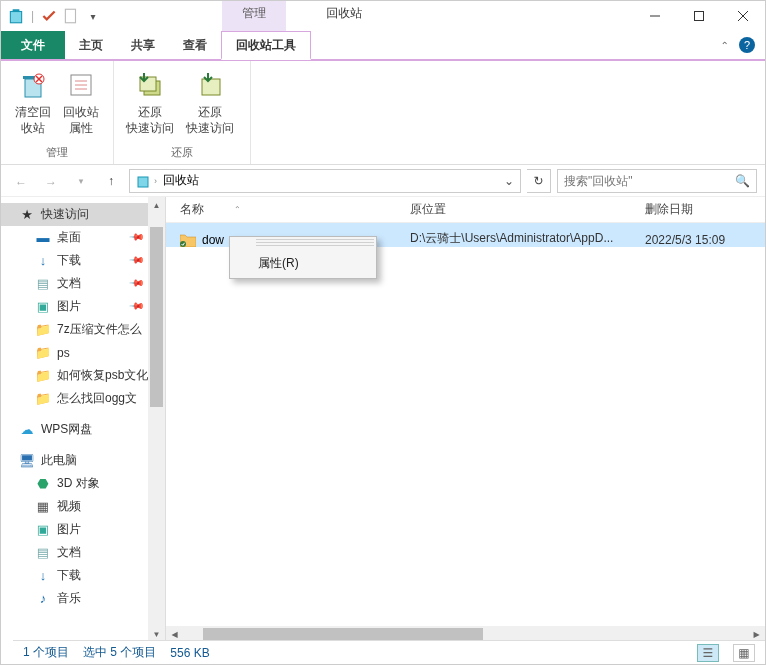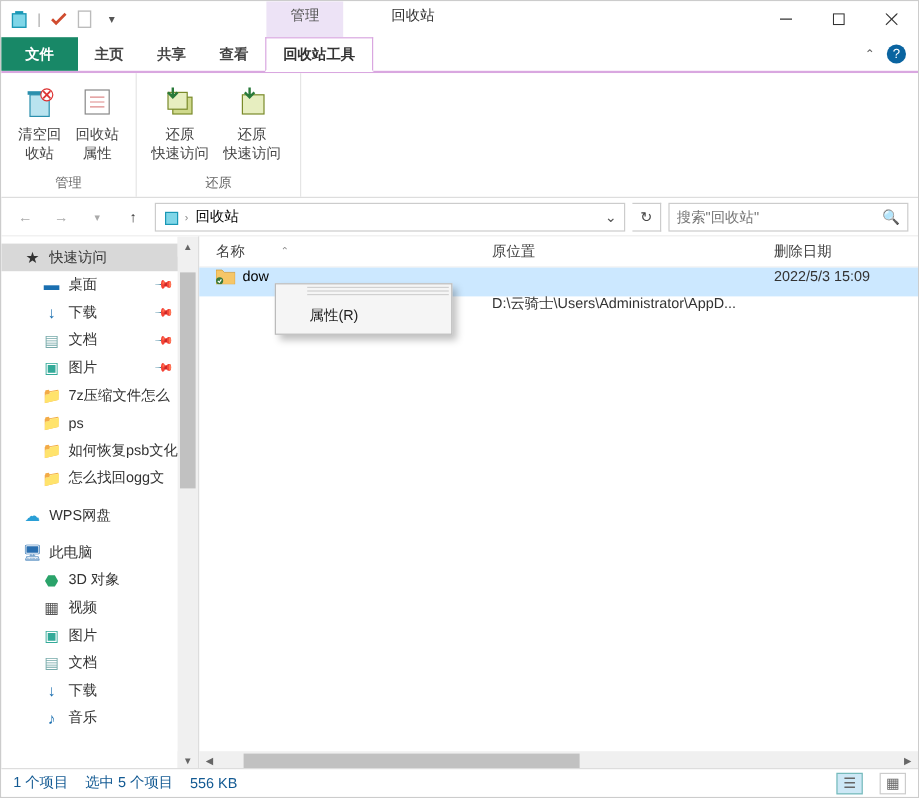--- a/index.html
+++ b/index.html
@@ -65,40 +65,40 @@
 .side-gap { height: 8px; }
 
 .content { flex: 1; display: flex; flex-direction: column; position: relative; }
 .col-headers { height: 26px; display: flex; align-items: center; border-bottom: 1px solid #eee; color: #444; }
 .col-headers .col { padding-left: 14px; display: flex; align-items: center; gap: 30px; }
 .col-headers .sort-ind { font-size: 8px; color: #888; }
 .col.name { width: 230px; }
 .col.loc { width: 235px; }
 .col.date { flex: 1; }
 
-.file-row { height: 24px; display: flex; align-items: flex-start; background: #cce8ff; }
+.file-row { height: 24px; display: flex; align-items: flex-end; background: #cce8ff; }
 .file-row .cell { padding-left: 14px; overflow: hidden; text-overflow: ellipsis; white-space: nowrap; }
 .file-row .cell.name { width: 230px; display: flex; align-items: center; gap: 6px; }
 .file-row .cell.loc { width: 235px; color: #333; margin-top: 22px; }
 .file-row .cell.date { flex: 1; color: #333; }
 .folder-ico { width: 16px; height: 14px; display: inline-block; position: relative; }
 .folder-ico svg { width: 16px; height: 14px; }
 
 .h-scroll { position: absolute; bottom: 0; left: 0; right: 0; height: 17px; background: #f0f0f0; display: flex; align-items: center; }
 .h-scroll .thumb { height: 13px; background: #c1c1c1; width: 280px; margin-left: 20px; }
 .h-scroll .arrow { width: 17px; height: 17px; display: flex; align-items: center; justify-content: center; font-size: 8px; color: #666; }
 
 
 .context-menu { position: absolute; left: 228px; top: 235px; width: 148px; background: #f5f5f5; border: 1px solid #bbb; box-shadow: 4px 4px 6px rgba(0,0,0,.25); z-index: 10; }
 .context-menu .item { height: 30px; display: flex; align-items: center; padding-left: 28px; color: #222; }
 .context-menu .item.highlight { outline: 2px solid #b00; outline-offset: -3px; }
 .context-menu .divider { height: 1px; background: #d0d0d0; margin: 2px 2px 2px 26px; }
 
 
-.statusbar { position: absolute; bottom: 0; left: 0; right: 0; height: 24px; border-top: 1px solid #ddd; display: flex; align-items: center; padding: 0 10px; gap: 14px; color: #135a93; background: #fff; }
+.statusbar { position: absolute; bottom: 0; left: 12px; right: 0; height: 24px; border-top: 1px solid #ddd; display: flex; align-items: center; padding: 0 10px; gap: 14px; color: #135a93; background: #fff; }
 .statusbar .status-text { color: #135a93; }
 .statusbar .spacer { flex: 1; }
 .statusbar .view-btn { width: 22px; height: 18px; border: 1px solid #ccc; display: flex; align-items: center; justify-content: center; color: #666; }
 .statusbar .view-btn.active { background: #cde8f6; border-color: #7bb; }
 
 svg { display: block; }
 </style>
 </head>
 <body>
 

